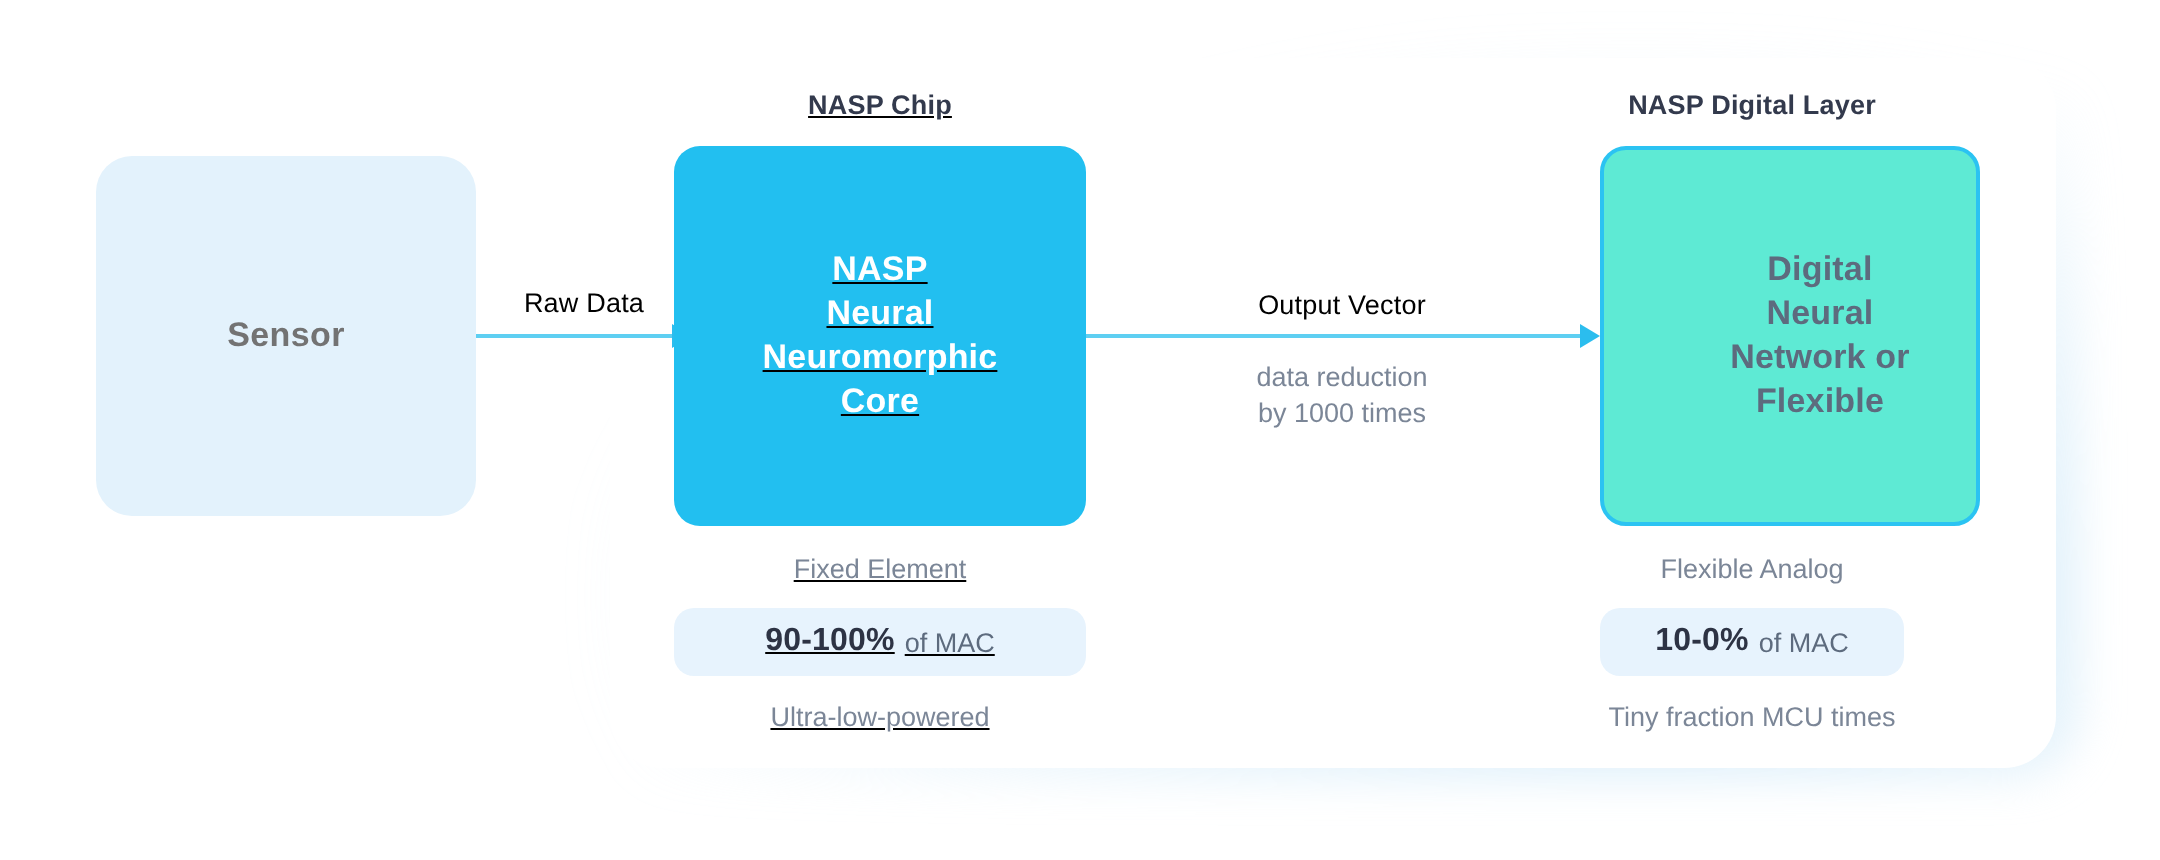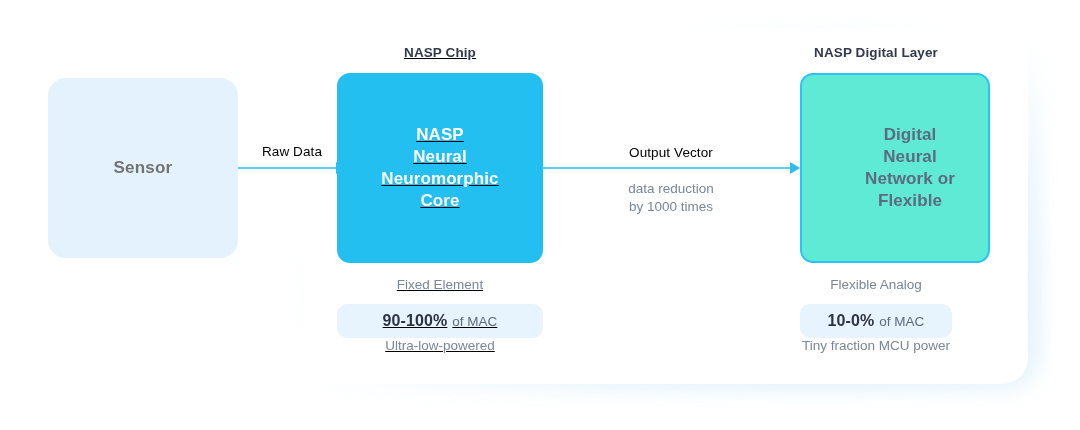--- a/index.html
+++ b/index.html
@@ -202,20 +202,21 @@
     font-weight: bold;
     color: #2d3344;
     letter-spacing: 0.1px;
   }
   .badge .unit {
     font-size: 13.5px;
     color: #5d6b7e;
   }
 
   .foot-caption {
+    margin-top: 13px;
     font-size: 13.5px;
     color: #7b8697;
     white-space: nowrap;
   }
 </style>
 </head>
 <body>
 
 <div id="stage">
 
@@ -268,16 +269,16 @@
         <div>Neural</div>
         <div>Network or</div>
         <div>Flexible</div>
       </div>
     </div>
     <div class="elem-caption">Flexible Analog</div>
     <div class="badge">
       <span class="pct">10-0%</span>
       <span class="unit">of MAC</span>
     </div>
-    <div class="foot-caption">Tiny fraction MCU power</div>
+    <div class="foot-caption">Tiny fraction MCU times</div>
   </div>
 
 </div>
 
 </body></html>

